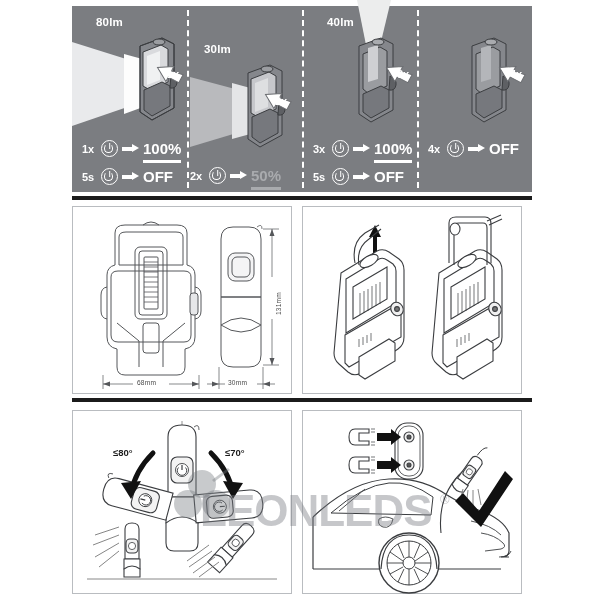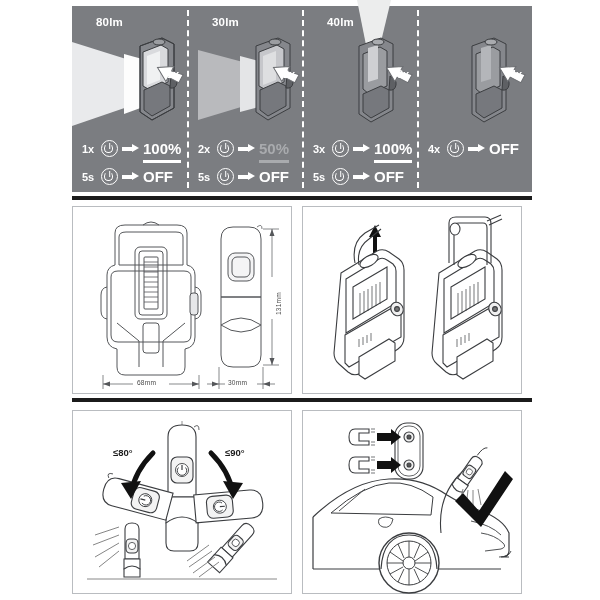--- a/index.html
+++ b/index.html
@@ -89,21 +89,21 @@
       </div>
       <div class="irow" style="left:10px;top:162px;">
         <span class="cnt">5s</span>
         <span class="pw"></span>
         <span class="rarrow"></span>
         <span class="res bright">OFF</span>
       </div>
     </div>
     <div class="col-divider" style="left:115px;"></div>
 
-    <div class="mode-col" style="left:118px;width:112px;">
+    <div class="mode-col" style="left:110px;width:112px;margin-top:27px;">
       <svg class="artwork" width="112" height="130">
         <polygon points="8,44 68,60 68,96 8,114" fill="#b9babd"></polygon>
         <polygon points="50,50 72,56 72,100 50,106" fill="#e4e5e7"></polygon>
       </svg>
       <span class="lm-label" style="left:6px;top:10px;">30lm</span>
 
       <svg class="artwork" style="left:56px;top:24px;" width="56" height="100">
         <g stroke="#3b3d40" stroke-width="1" fill="#8e9095">
           <path d="M10 16 L32 8 L44 14 L44 78 L22 90 L10 82 Z" fill="#85878c"></path>
           <path d="M13 22 L31 15 L38 19 L38 52 L20 60 L13 56 Z" fill="#c6c7cb"></path>
@@ -399,21 +399,21 @@
         </g>
         <g stroke="#777" stroke-width="0.9">
           <line x1="136" y1="134" x2="114" y2="150"></line>
           <line x1="139" y1="140" x2="116" y2="156"></line>
           <line x1="142" y1="146" x2="120" y2="162"></line>
           <line x1="146" y1="151" x2="126" y2="166"></line>
         </g>
       </g>
     </svg>
     <span class="anglelabel" style="left:28px;top:36px;margin-left:12px;">≤80°</span>
-    <span class="anglelabel" style="left:152px;top:36px;">≤90°</span>
+    <span class="anglelabel" style="left:152px;top:36px;">≤70°</span>
   </div>
 
   <div class="panel" style="left:302px;top:410px;width:218px;height:182px;">
     <svg class="artwork" width="218" height="182">
       <g fill="none" stroke="#3b3d40" stroke-width="1.1">
 
         <rect x="92" y="12" width="28" height="56" rx="12" fill="#fff"></rect>
         <rect x="95" y="15" width="22" height="50" rx="10" fill="#fff" stroke-width="0.8"></rect>
         <circle cx="106" cy="26" r="5" fill="#f0f0f0"></circle>
           <circle cx="106" cy="26" r="2" fill="#555"></circle>
@@ -486,14 +486,26 @@
             <line x1="95" y1="133" x2="101" y2="147"></line>
         </g>
 
         <path d="M78 158 q2 -34 28 -34 q26 0 28 34" stroke-width="1.2"></path>
 
         <polygon points="160,82 176,100 202,60 210,68 178,116 152,90" fill="#111" stroke="none"></polygon>
       </g>
     </svg>
   </div>
 
+  <div class="wm">
+    <svg class="artwork" width="120" height="66">
+      <g fill="rgba(118,122,128,.40)">
+        <circle cx="34" cy="16" r="14"></circle>
+        <circle cx="20" cy="36" r="14"></circle>
+        <circle cx="48" cy="36" r="14"></circle>
+        <path d="M46 14 L62 2 L60 0 L44 12 Z"></path>
+      </g>
+    </svg>
+    <span class="wm-txt">LEONLEDS</span>
+    <span class="wm-dot" style="left:272px;top:24px;">®</span>
+  </div>
 
 </div>
 
 </body></html>

